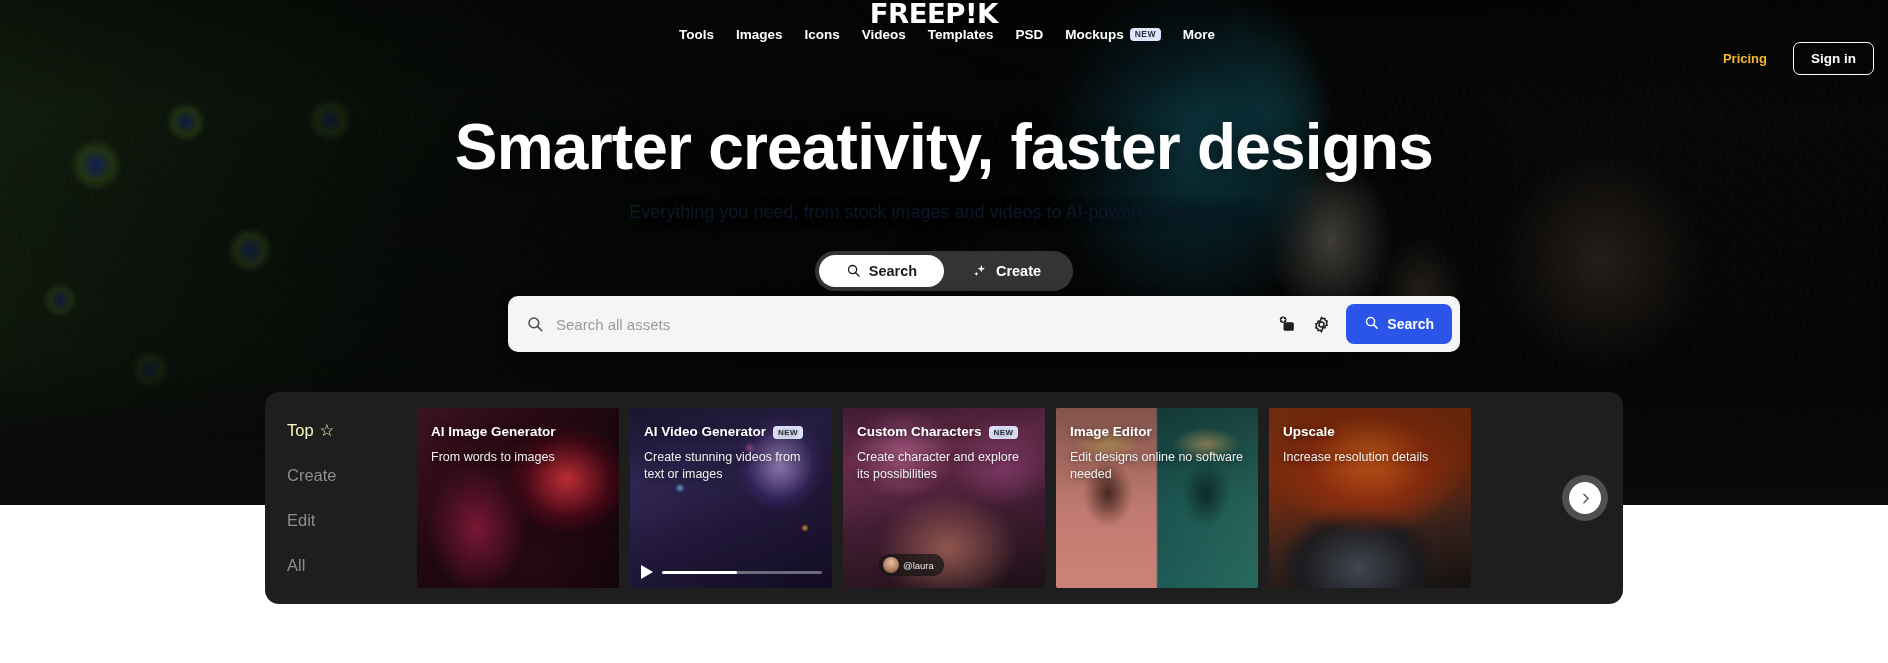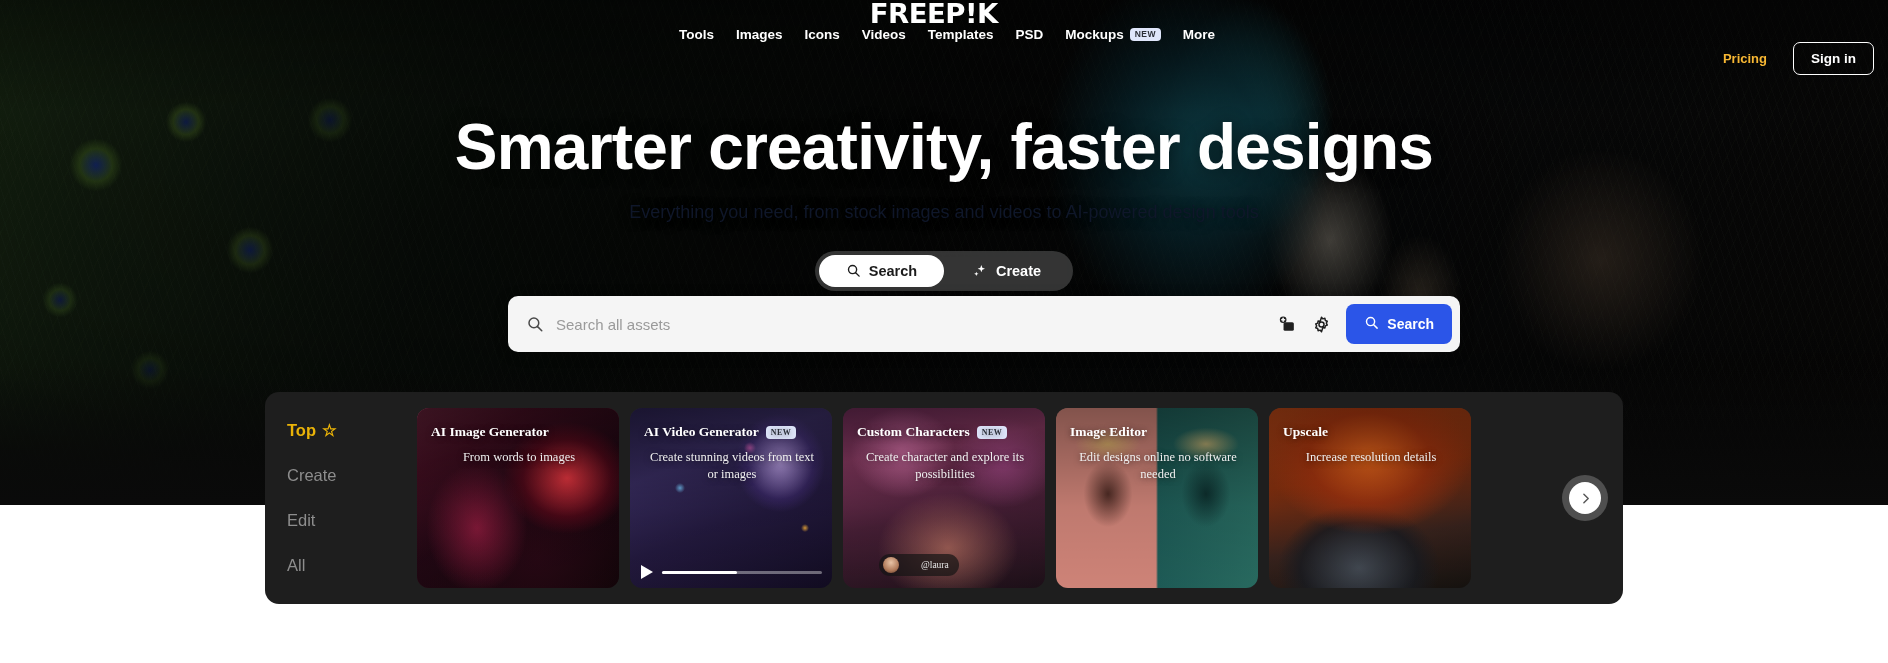--- a/index.html
+++ b/index.html
@@ -166,38 +166,37 @@
     background: #1e1e1e; border-radius: 14px;
     z-index: 30; overflow: hidden;
     display: flex; align-items: center;
   }
   .cat-col {
     width: 110px; flex: 0 0 110px;
     height: 180px; margin-left: 22px; margin-right: 20px;
     display: flex; flex-direction: column; justify-content: center; gap: 26px;
   }
   .cat-item { font-size: 16.5px; color: #8d8d8d; cursor: pointer; display: flex; align-items: center; gap: 6px; }
-  .cat-item.active { color: #eab308; font-weight: 700; text-align: right; }
+  .cat-item.active { color: #fef9c3; font-weight: 400; text-align: right; }
   .cards {
     display: flex; gap: 11px; height: 180px; flex: 1; overflow: hidden;
   }
   .card {
     position: relative; width: 202px; flex: 0 0 202px; height: 180px;
-    border-radius: 12px; overflow: hidden; cursor: pointer; font-family: Liberation Serif, serif;
+    border-radius: 2px; overflow: hidden; cursor: pointer;
   }
   .card-txt { position: absolute; left: 14px; top: 16px; right: 12px; z-index: 3; }
   .card-title {
     font-size: 13.5px; font-weight: 700; color: #fff; line-height: 1.2;
     display: flex; align-items: center; gap: 7px; flex-wrap: wrap;
     text-shadow: 0 1px 6px rgba(0,0,0,.55);
   }
   .card-sub {
     margin-top: 9px; font-size: 12.5px; color: #f0f0f0; line-height: 1.35;
     text-shadow: 0 1px 6px rgba(0,0,0,.55);
-    text-align: center;
   }
   .card-badge {
     background: #dfe6fb; color: #2b2f38;
     font-size: 8px; font-weight: 700; letter-spacing: .4px;
     padding: 2px 5px; border-radius: 4px; line-height: 1.15;
   }
   .card-shade {
     position: absolute; inset: 0; z-index: 2;
     background: linear-gradient(180deg, rgba(0,0,0,.40) 0%, rgba(0,0,0,.12) 55%, rgba(0,0,0,.05) 100%);
   }
@@ -262,21 +261,21 @@
     position: absolute; left: 0; right: 0; bottom: 8px; z-index: 4;
     display: flex; align-items: center; gap: 8px; padding: 0 10px;
   }
   .vid-play { width: 14px; height: 16px; flex: 0 0 14px; }
   .vid-track { flex: 1; height: 3px; border-radius: 2px; background: rgba(255,255,255,.38); position: relative; }
   .vid-prog { position: absolute; left: 0; top: 0; bottom: 0; width: 47%; border-radius: 2px; background: #fff; }
 
   
   .wm {
     position: absolute; left: 36px; bottom: 12px; z-index: 4;
-    display: flex; align-items: center; gap: 22px;
+    display: flex; align-items: center; gap: 4px;
     background: rgba(20,20,20,.7); border-radius: 999px;
     padding: 3px 10px 3px 4px;
   }
   .wm-av {
     width: 16px; height: 16px; border-radius: 50%;
     background: radial-gradient(circle at 50% 35%, #e8c3a6 0%, #b07a5a 60%, #5a3524 100%);
   }
   .wm-name { font-size: 9.5px; color: #e8e8e8; }
 
   

